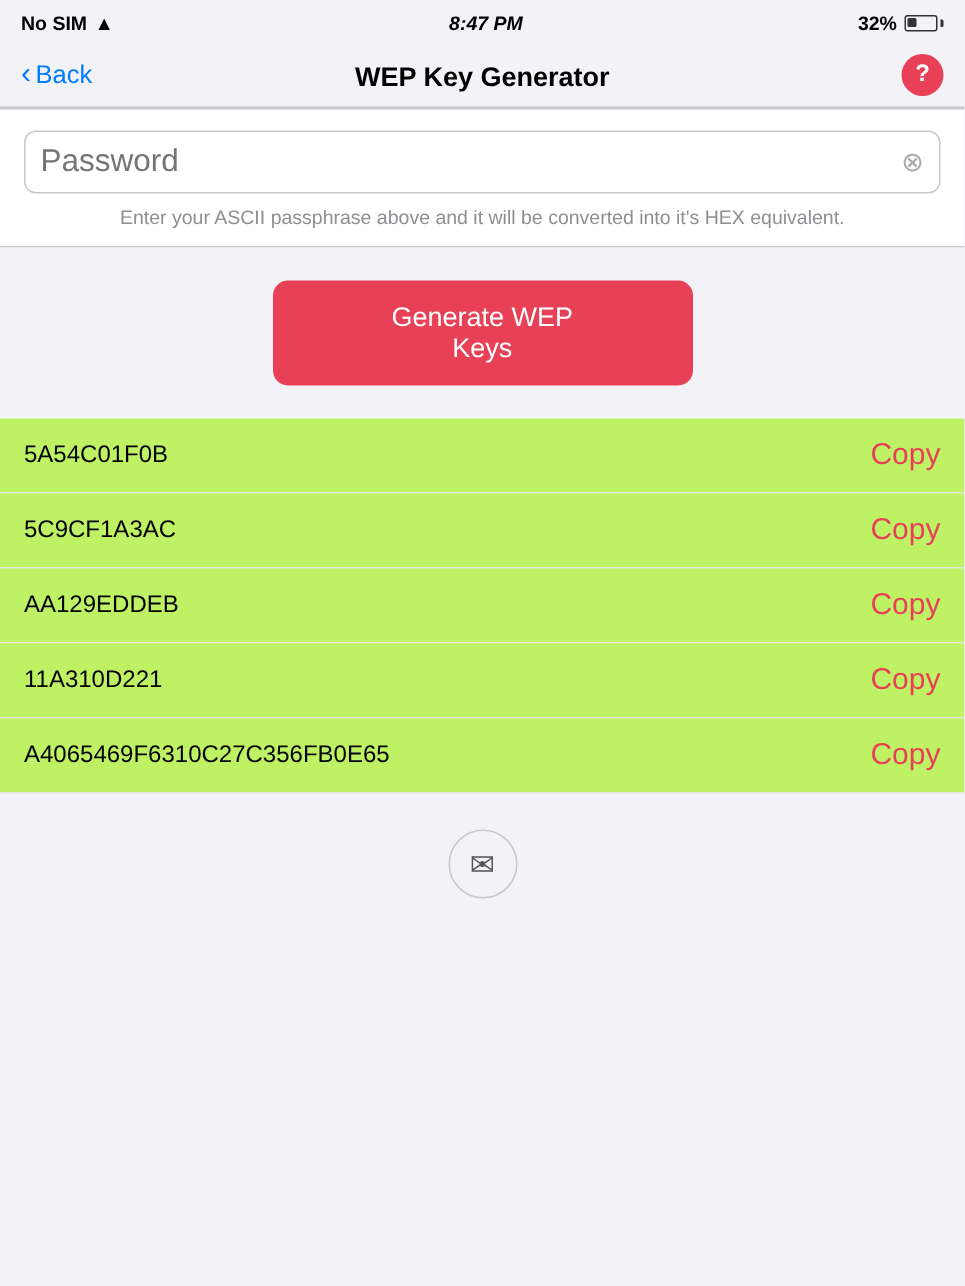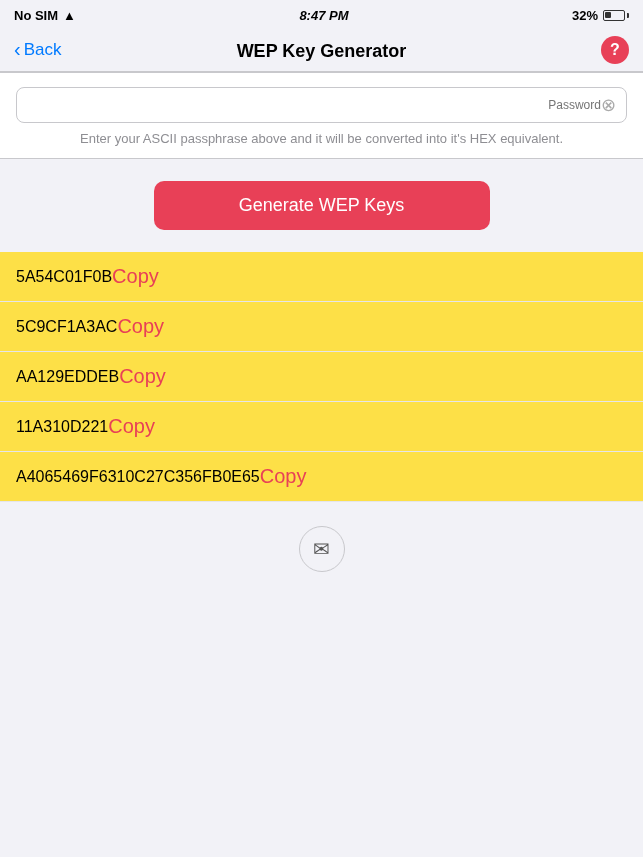--- a/index.html
+++ b/index.html
@@ -87,24 +87,23 @@
       align-items: center;
       border: 1px solid #c8c8cc;
       border-radius: 8px;
       background: #fff;
       padding: 8px 10px;
     }
     .password-input {
       flex: 1;
       border: none;
       outline: none;
-      font-size: 12px;
+      font-size: 21px;
       color: #999;
       background: transparent;
-      text-align: right;
     }
     .clear-btn {
       color: #aaa;
       font-size: 18px;
       cursor: pointer;
       line-height: 1;
     }
     .input-hint {
       margin-top: 8px;
       font-size: 13px;
@@ -121,44 +120,45 @@
     }
     .generate-btn {
       background: #e84057;
       color: white;
       border: none;
       border-radius: 10px;
       padding: 14px 60px;
       font-size: 18px;
       font-weight: 500;
       cursor: pointer;
-      width: 336px;
+      width: 280px;
     }
 
     
     .keys-section {
       background: #fff;
     }
 
     .section-header {
       background: #f2f2f7;
       border-top: 1px solid #c8c8cc;
       border-bottom: 1px solid #c8c8cc;
       padding: 8px 16px;
       font-size: 14px;
       font-weight: 700;
       color: #000;
     }
 
     .key-row {
       display: flex;
       align-items: center;
+      justify-content: space-between;
       padding: 13px 16px;
       border-bottom: 1px solid #e5e5ea;
-      background: #fde047;
+      background: #bef264;
     }
     .key-value {
       font-size: 16px;
       color: #000;
       font-family: -apple-system, 'Helvetica Neue', Arial, sans-serif;
     }
     .copy-btn {
       color: #e84057;
       font-size: 20px;
       cursor: pointer;

